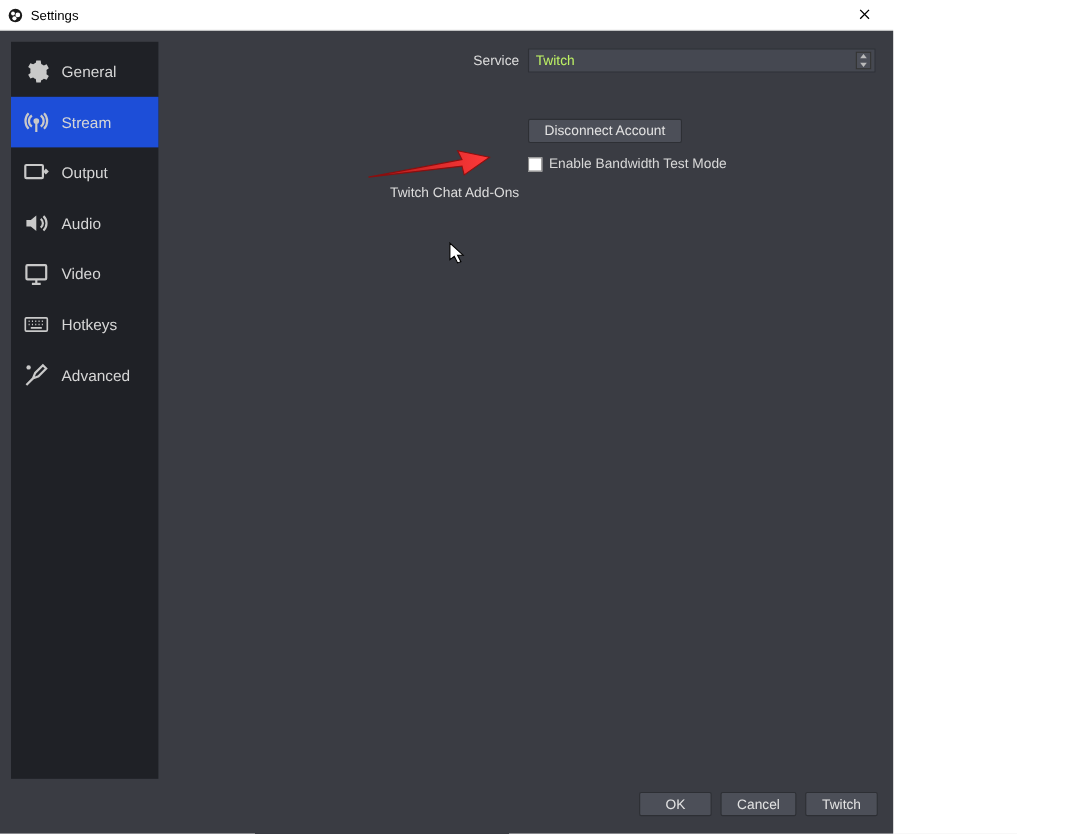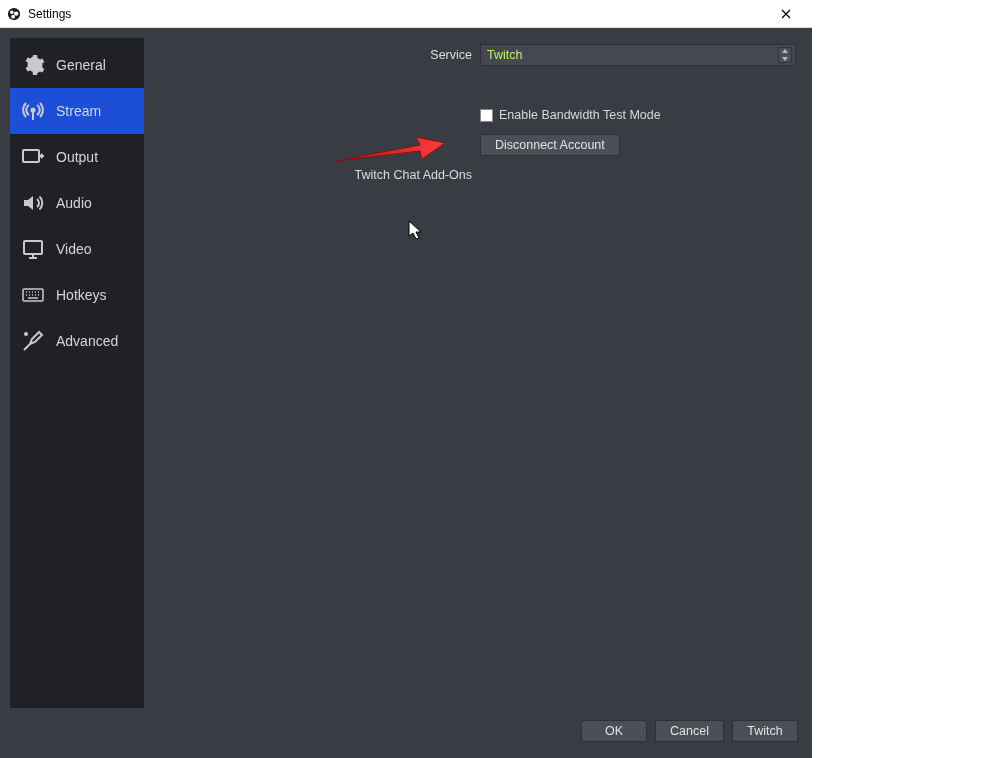--- a/index.html
+++ b/index.html
@@ -149,31 +149,31 @@
             </div>
           </div>
         </div>
 
 
         <div class="divider-gap"></div>
 
         <div class="form-row">
           <div class="form-label"></div>
           <div class="form-field">
+            <button class="btn">Disconnect Account</button>
+          </div>
+        </div>
+
+        <div class="form-row">
+          <div class="form-label"></div>
+          <div class="form-field">
             <div class="checkbox-row">
               <span class="checkbox"></span>
               <span>Enable Bandwidth Test Mode</span>
             </div>
-          </div>
-        </div>
-
-        <div class="form-row">
-          <div class="form-label"></div>
-          <div class="form-field">
-            <button class="btn">Disconnect Account</button>
           </div>
         </div>
 
         <div class="form-row">
           <div class="form-label">Twitch Chat Add-Ons</div>
         </div>
 
         <svg class="arrow" width="120" height="40">
           <defs>
             <linearGradient id="ag" x1="0" y1="0" x2="1" y2="0">

